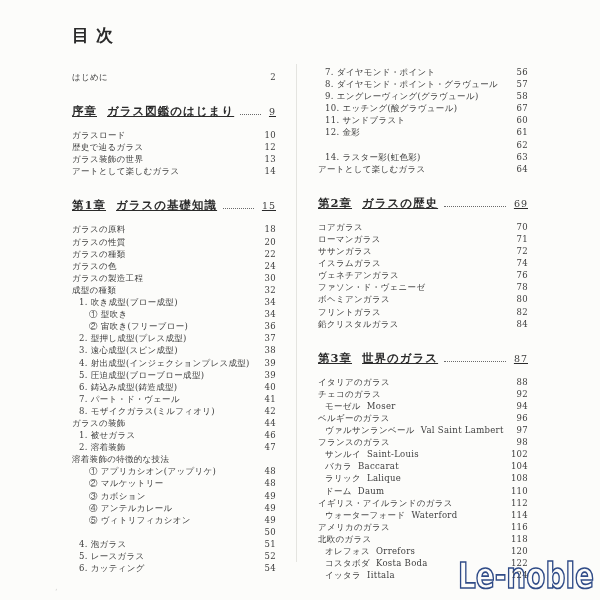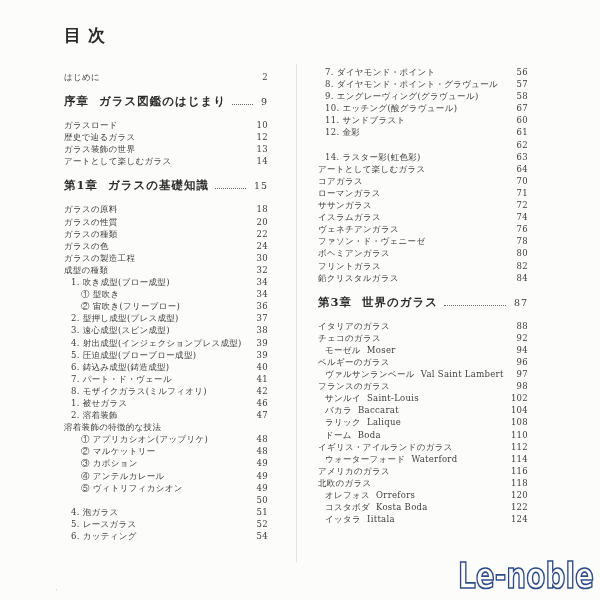--- a/index.html
+++ b/index.html
@@ -19,44 +19,45 @@
     margin:0 0 25px 0;
     line-height:22px;
   }
   .divider{
     position:absolute;
     left:296px;top:64px;
     width:1px;height:498px;
     background:#e4e4e0;
   }
   .col{position:absolute;}
-  .col-left{left:64px;top:24px;width:204px;}
+  .col-left{left:72px;top:24px;width:204px;}
   .col-right{left:318px;top:66px;width:210px;}
   .entry{
     display:flex;
     align-items:baseline;
     font-size:8.5px;
     line-height:12.1px;
     letter-spacing:0.3px;
     white-space:nowrap;
   }
   .entry .lbl{white-space:pre;}
   .entry .latin{margin-left:6px;white-space:pre;}
   .entry .fill{flex:1;}
   .entry .page-num{margin-left:4px;font-size:8.5px;color:#3d3d3d;}
   .entry.indent1 .lbl{padding-left:7px;text-align:center;}
   .entry.indent2 .lbl{padding-left:17px;text-align:center;}
   .entry.chapter{
     font-size:11.5px;
     font-weight:bold;
     color:#2b2b2b;
     line-height:18px;
-    margin-top:9px;
+    margin-top:19px;
     margin-bottom:8px;
     letter-spacing:1px;
+    text-decoration:underline;
   }
   .entry.chapter .ch-prefix{margin-right:10px;}
   .entry.chapter .leader{
     flex:1;
     border-bottom:1.5px dotted #6a6a6a;
     margin:0 4px 3px 6px;
     min-width:12px;
   }
   .entry.chapter .page-num{font-size:9.5px;font-weight:normal;}
   .watermark{
@@ -193,20 +194,25 @@
       <div class="entry indent1">
         <span class="lbl">7. パート・ド・ヴェール</span>
         <span class="fill"></span>
         <span class="page-num">41</span>
       </div>
       <div class="entry indent1">
         <span class="lbl">8. モザイクガラス(ミルフィオリ)</span>
         <span class="fill"></span>
         <span class="page-num">42</span>
       </div>
+      <div class="entry indent0">
+        <span class="lbl">ガラスの装飾</span>
+        <span class="fill"></span>
+        <span class="page-num">44</span>
+      </div>
       <div class="entry indent1">
         <span class="lbl">1. 被せガラス</span>
         <span class="fill"></span>
         <span class="page-num">46</span>
       </div>
       <div class="entry indent1">
         <span class="lbl">2. 溶着装飾</span>
         <span class="fill"></span>
         <span class="page-num">47</span>
       </div>
@@ -298,20 +304,26 @@
       </div>
       <div class="entry indent1">
         <span class="lbl">14. ラスター彩(虹色彩)</span>
         <span class="fill"></span>
         <span class="page-num">63</span>
       </div>
       <div class="entry indent0">
         <span class="lbl">アートとして楽しむガラス</span>
         <span class="fill"></span>
         <span class="page-num">64</span>
+      </div>
+      <div class="entry chapter">
+        <span class="ch-prefix">第2章</span>
+        <span class="ch-title">ガラスの歴史</span>
+        <span class="leader"></span>
+        <span class="page-num">69</span>
       </div>
       <div class="entry indent0">
         <span class="lbl">コアガラス</span>
         <span class="fill"></span>
         <span class="page-num">70</span>
       </div>
       <div class="entry indent0">
         <span class="lbl">ローマンガラス</span>
         <span class="fill"></span>
         <span class="page-num">71</span>
@@ -402,21 +414,21 @@
         <span class="page-num">104</span>
       </div>
       <div class="entry indent1">
         <span class="lbl">ラリック</span>
         <span class="latin">Lalique</span>
         <span class="fill"></span>
         <span class="page-num">108</span>
       </div>
       <div class="entry indent1">
         <span class="lbl">ドーム</span>
-        <span class="latin">Boda</span>
+        <span class="latin">Daum</span>
         <span class="fill"></span>
         <span class="page-num">110</span>
       </div>
       <div class="entry indent0">
         <span class="lbl">イギリス・アイルランドのガラス</span>
         <span class="fill"></span>
         <span class="page-num">112</span>
       </div>
       <div class="entry indent1">
         <span class="lbl">ウォーターフォード</span>

